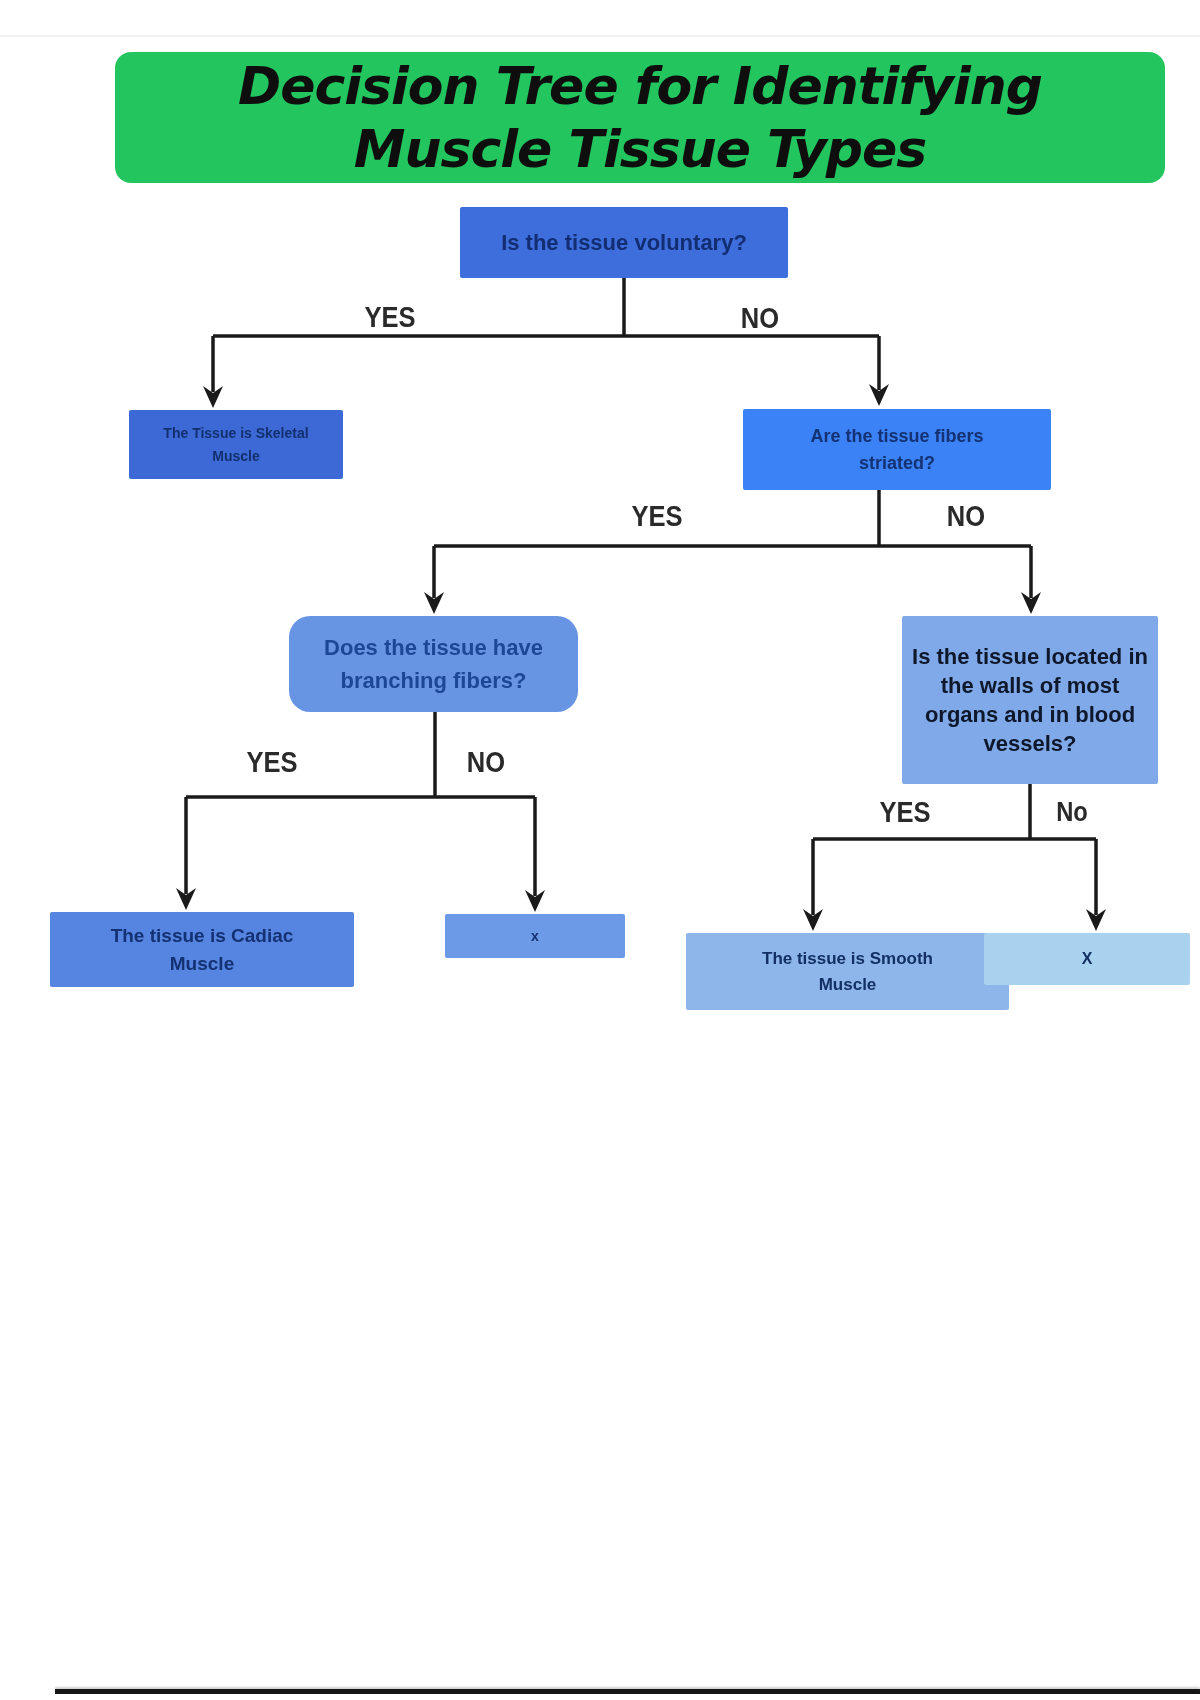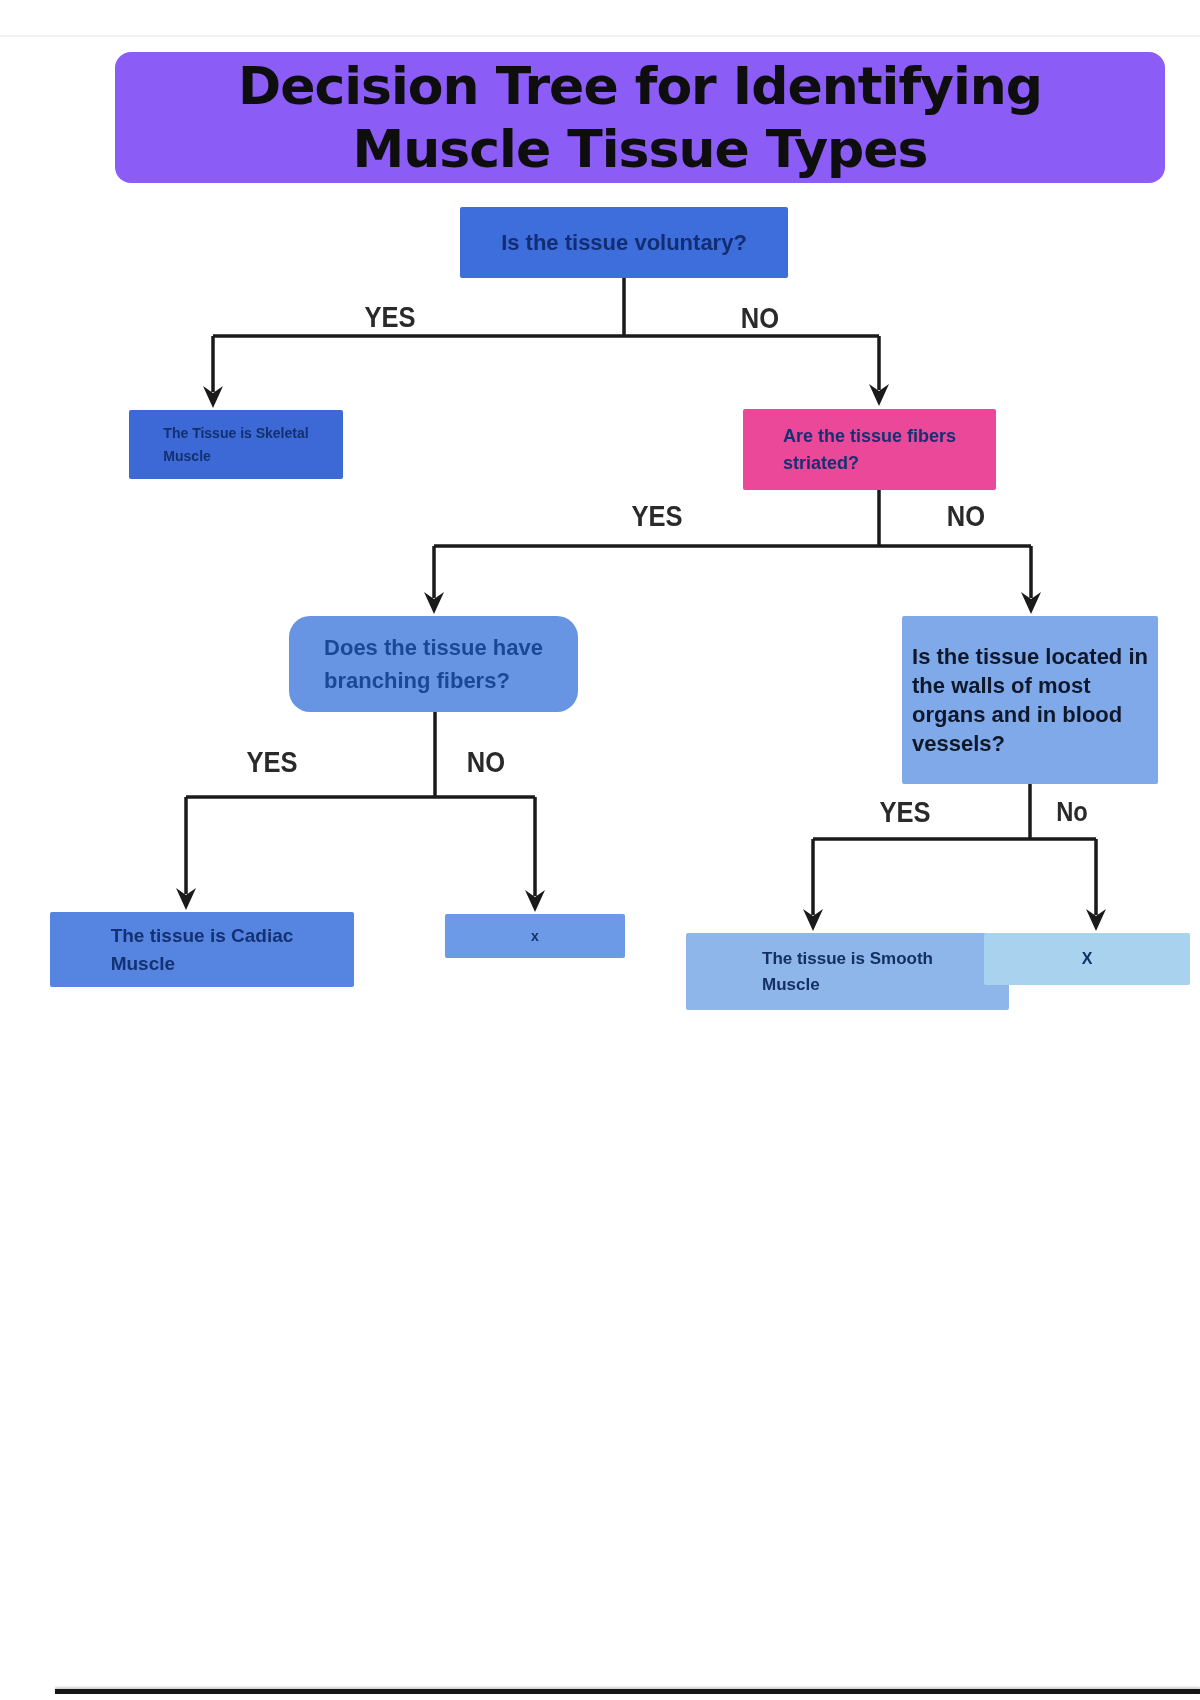--- a/index.html
+++ b/index.html
@@ -16,42 +16,42 @@
     border-radius:16px;
     display:flex;flex-direction:column;align-items:center;justify-content:center;
     font-family:"DejaVu Sans","Liberation Sans",sans-serif;
     font-weight:800;font-size:52px;line-height:63px;letter-spacing:-1px;
     text-align:center;
   }
   .edges{position:absolute;left:0;top:0;width:1200px;height:1700px;}
   .node{
     position:absolute;
     display:flex;align-items:center;justify-content:center;
-    text-align:left;white-space:pre-line;
+    text-align:center;white-space:pre-line;
     font-weight:700;border-radius:2px;
   }
   .edge-label{
     position:absolute;
     font-weight:700;font-size:29px;color:#2a2a2a;
     transform:translate(-50%,-50%) scaleX(0.88);
     letter-spacing:0px;white-space:nowrap;
   }
   .bottom-bar{
     position:absolute;left:55px;top:1689px;width:1145px;height:5px;
     background:#151515;box-shadow:0 -2px 2px rgba(0,0,0,0.18);
   }
 </style>
 </head>
 <body>
 
 <div class="stage">
 
   <div class="top-seam"></div>
 
-  <div class="title-box" style="background-color: #8b5cf6;">
+  <div class="title-box" style="background-color: #22c55e; font-style: italic;">
     <div style="color: rgb(14, 14, 14);">Decision Tree for Identifying</div>
     <div style="color: rgb(14, 14, 14);">Muscle Tissue Types</div>
   </div>
 
   <svg class="edges" width="1200" height="1700" viewBox="0 0 1200 1700">
     <g stroke="#1a1a1a" stroke-width="3.5" fill="none">
 
       <path d="M624,278 V336"></path>
       <path d="M213,336 H879"></path>
       <path d="M213,336 V392"></path>
@@ -91,21 +91,21 @@
   <div class="edge-label" style="left:272px;top:762px;">YES</div>
   <div class="edge-label" style="left:486px;top:762px;">NO</div>
   <div class="edge-label" style="left:905px;top:812px;">YES</div>
   <div class="edge-label" style="left:1072px;top:812px;font-size:27px;">No</div>
 
   <div class="node" style="left: 460px; top: 207px; width: 328px; height: 71px; font-size: 22px; background-color: rgb(61, 110, 220); color: rgb(19, 45, 114);">Is the tissue voluntary?</div>
 
   <div class="node" style="left: 113px; top: 410px; width: 214px; height: 69px; font-size: 14px; line-height: 1.6; background-color: rgb(60, 105, 214); color: rgb(19, 48, 110); margin-left: 16px;">The Tissue is Skeletal
 Muscle</div>
 
-  <div class="node" style="left: 743px; top: 409px; width: 253px; height: 81px; font-size: 18px; line-height: 1.45; background-color: #ec4899; color: rgb(20, 49, 115);">Are the tissue fibers
+  <div class="node" style="left: 743px; top: 409px; width: 308px; height: 81px; font-size: 18px; line-height: 1.45; background-color: #3b82f6; color: rgb(20, 49, 115);">Are the tissue fibers
 striated?</div>
 
   <div class="node" style="left: 289px; top: 616px; width: 289px; height: 96px; font-size: 22px; line-height: 1.5; background-color: rgb(103, 149, 227); color: rgb(28, 71, 150); border-radius: 21px;">Does the tissue have
 branching fibers?</div>
 
   <div class="node" style="left: 902px; top: 616px; width: 256px; height: 168px; font-size: 22px; line-height: 1.32; background-color: rgb(127, 169, 232); color: #0f172a;">Is the tissue located in
 the walls of most
 organs and in blood
 vessels?</div>
 

